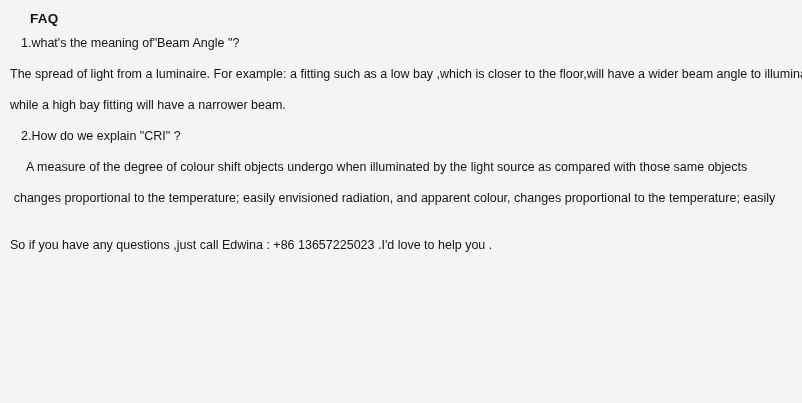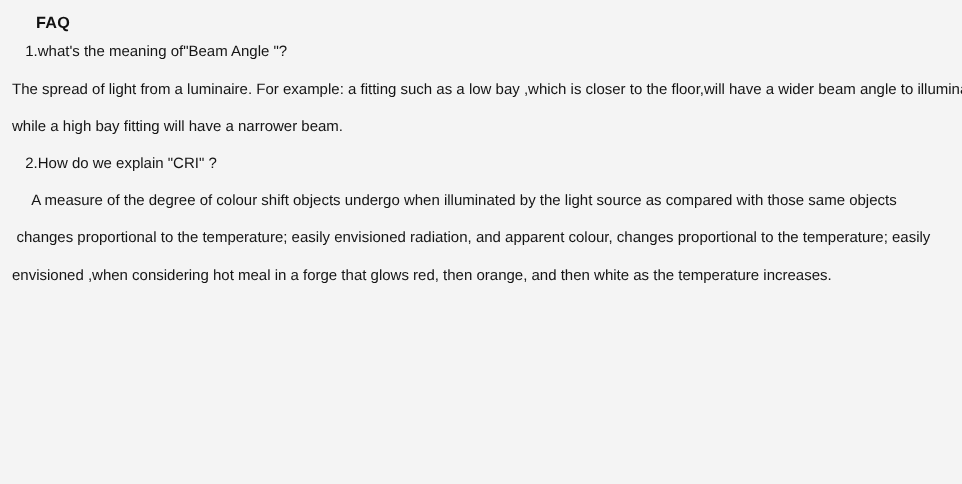--- a/index.html
+++ b/index.html
@@ -71,17 +71,17 @@
     <div class="a">while a high bay fitting will have a narrower beam.</div>
   </div>
 
   <div class="block">
     <div class="q">2.How do we explain "CRI" ?</div>
     <div class="a indent1"> A measure of the degree of colour shift objects undergo when illuminated by the light source as compared with those same objects</div>
   </div>
 
   <div class="block">
     <div class="a indent2"> changes proportional to the temperature; easily envisioned radiation, and apparent colour, changes proportional to the temperature; easily</div>
-    <div class="a">envisioned ,when considering hot meal in a forge that glows red, then orange, and then white as the temperature increases.</div>
   </div>
 
+  <div class="closing">So  if you have any questions ,just call Edwina : +86 13657225023 .I'd love to help you .</div>
 
 </div>
 
 </body></html>

